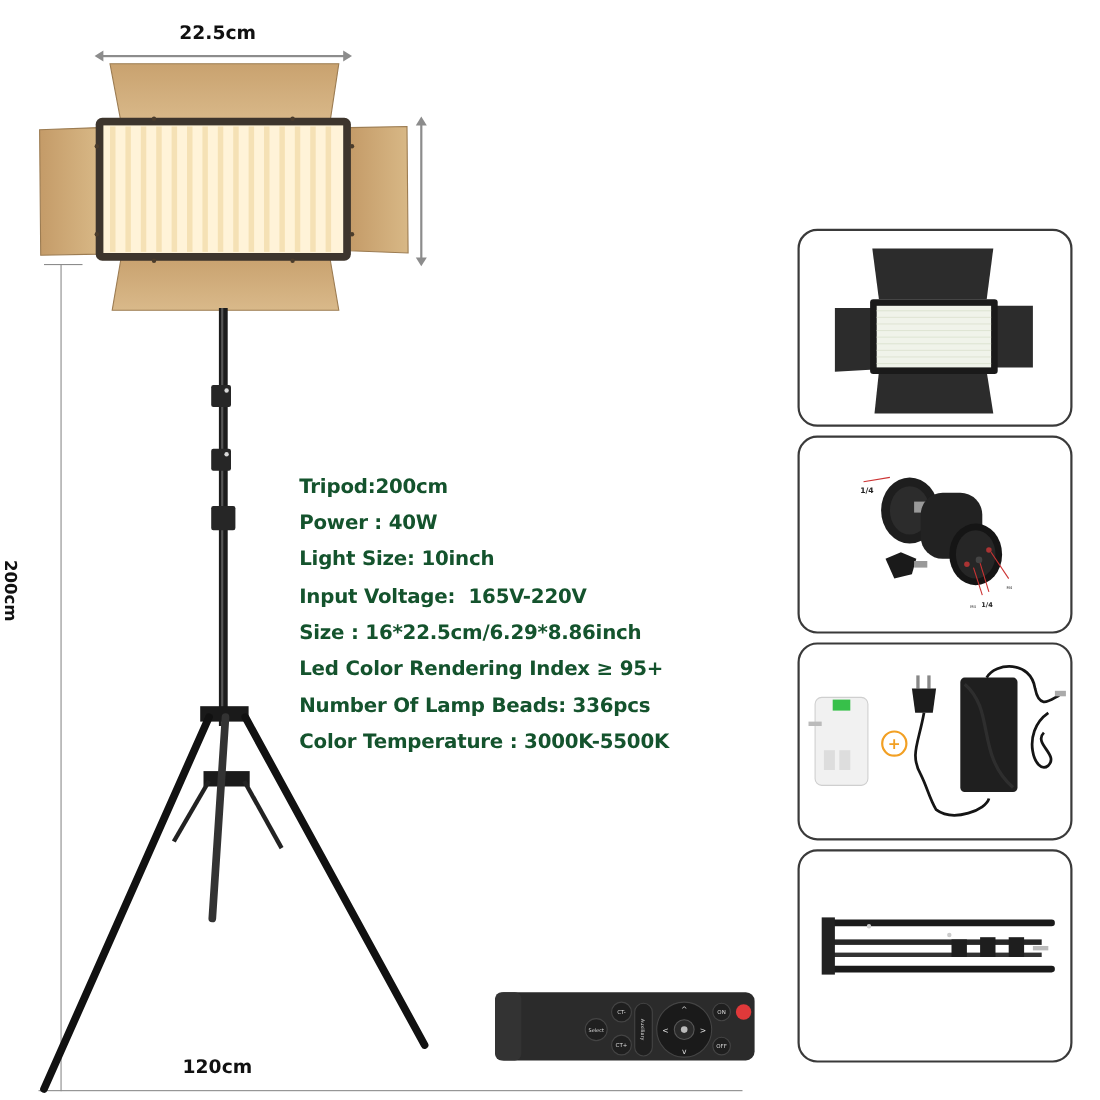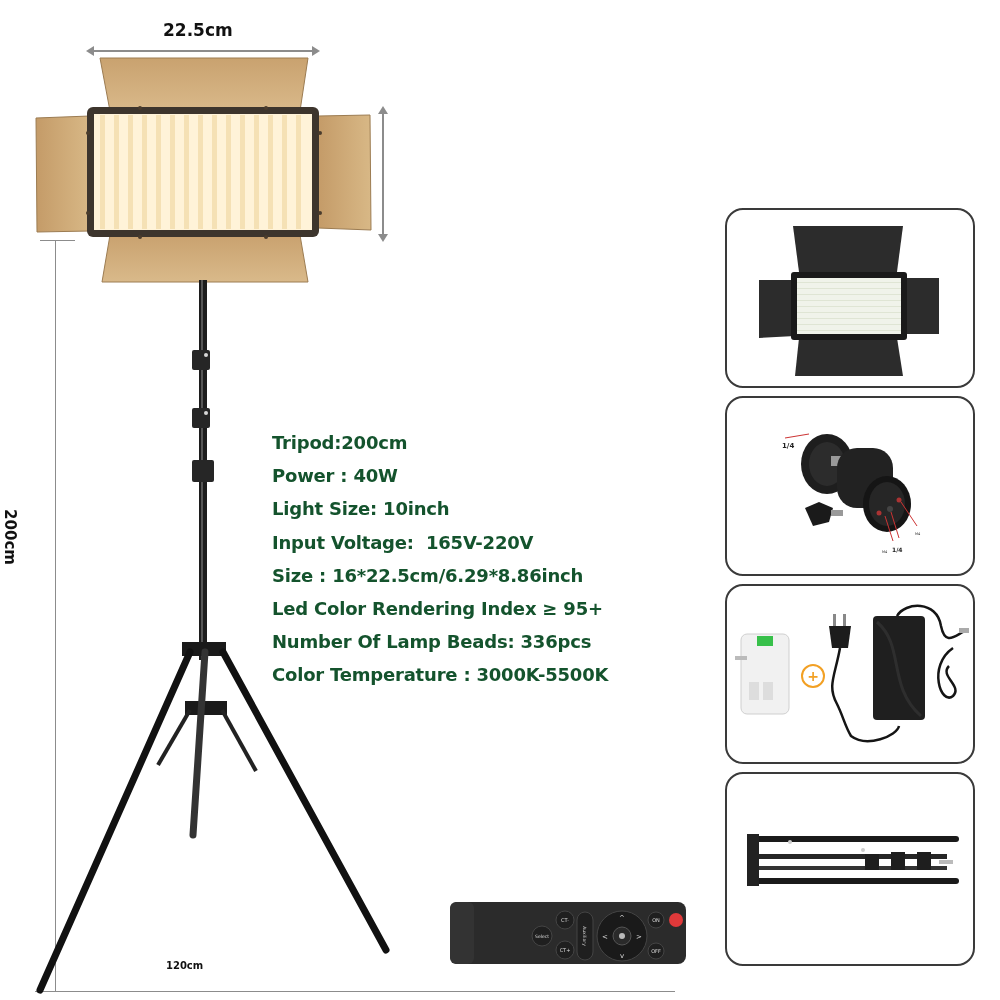--- a/index.html
+++ b/index.html
@@ -99,21 +99,21 @@
   <rect x="152" y="362" width="44" height="14" fill="#1a1a1a"></rect>
   <rect x="155" y="421" width="42" height="14" fill="#1a1a1a"></rect>
 
   <line x1="160" y1="372" x2="10" y2="710" stroke="#111" stroke-width="7" stroke-linecap="round"></line>
   <line x1="193" y1="372" x2="356" y2="670" stroke="#111" stroke-width="7" stroke-linecap="round"></line>
   <line x1="175" y1="372" x2="163" y2="555" stroke="#333" stroke-width="7" stroke-linecap="round"></line>
 
   <line x1="160" y1="430" x2="128" y2="485" stroke="#222" stroke-width="4"></line>
   <line x1="192" y1="430" x2="226" y2="491" stroke="#222" stroke-width="4"></line>
 </svg>
-<div class="abs dim-label" style="left:166px; top:960px; font-size:10px;">120cm</div>
+<div class="abs dim-label" style="left:166px; top:960px; font-size:17px;">120cm</div>
 
 <div class="abs specs">
   <span class="spec-line">Tripod:200cm</span>
   <span class="spec-line">Power : 40W</span>
   <span class="spec-line">Light Size: 10inch</span>
   <span class="spec-line" style="white-space:pre;">Input Voltage:  165V-220V</span>
   <span class="spec-line">Size : 16*22.5cm/6.29*8.86inch</span>
   <span class="spec-line">Led Color Rendering Index ≥ 95+</span>
   <span class="spec-line">Number Of Lamp Beads: 336pcs</span>
   <span class="spec-line">Color Temperature : 3000K-5500K</span>

